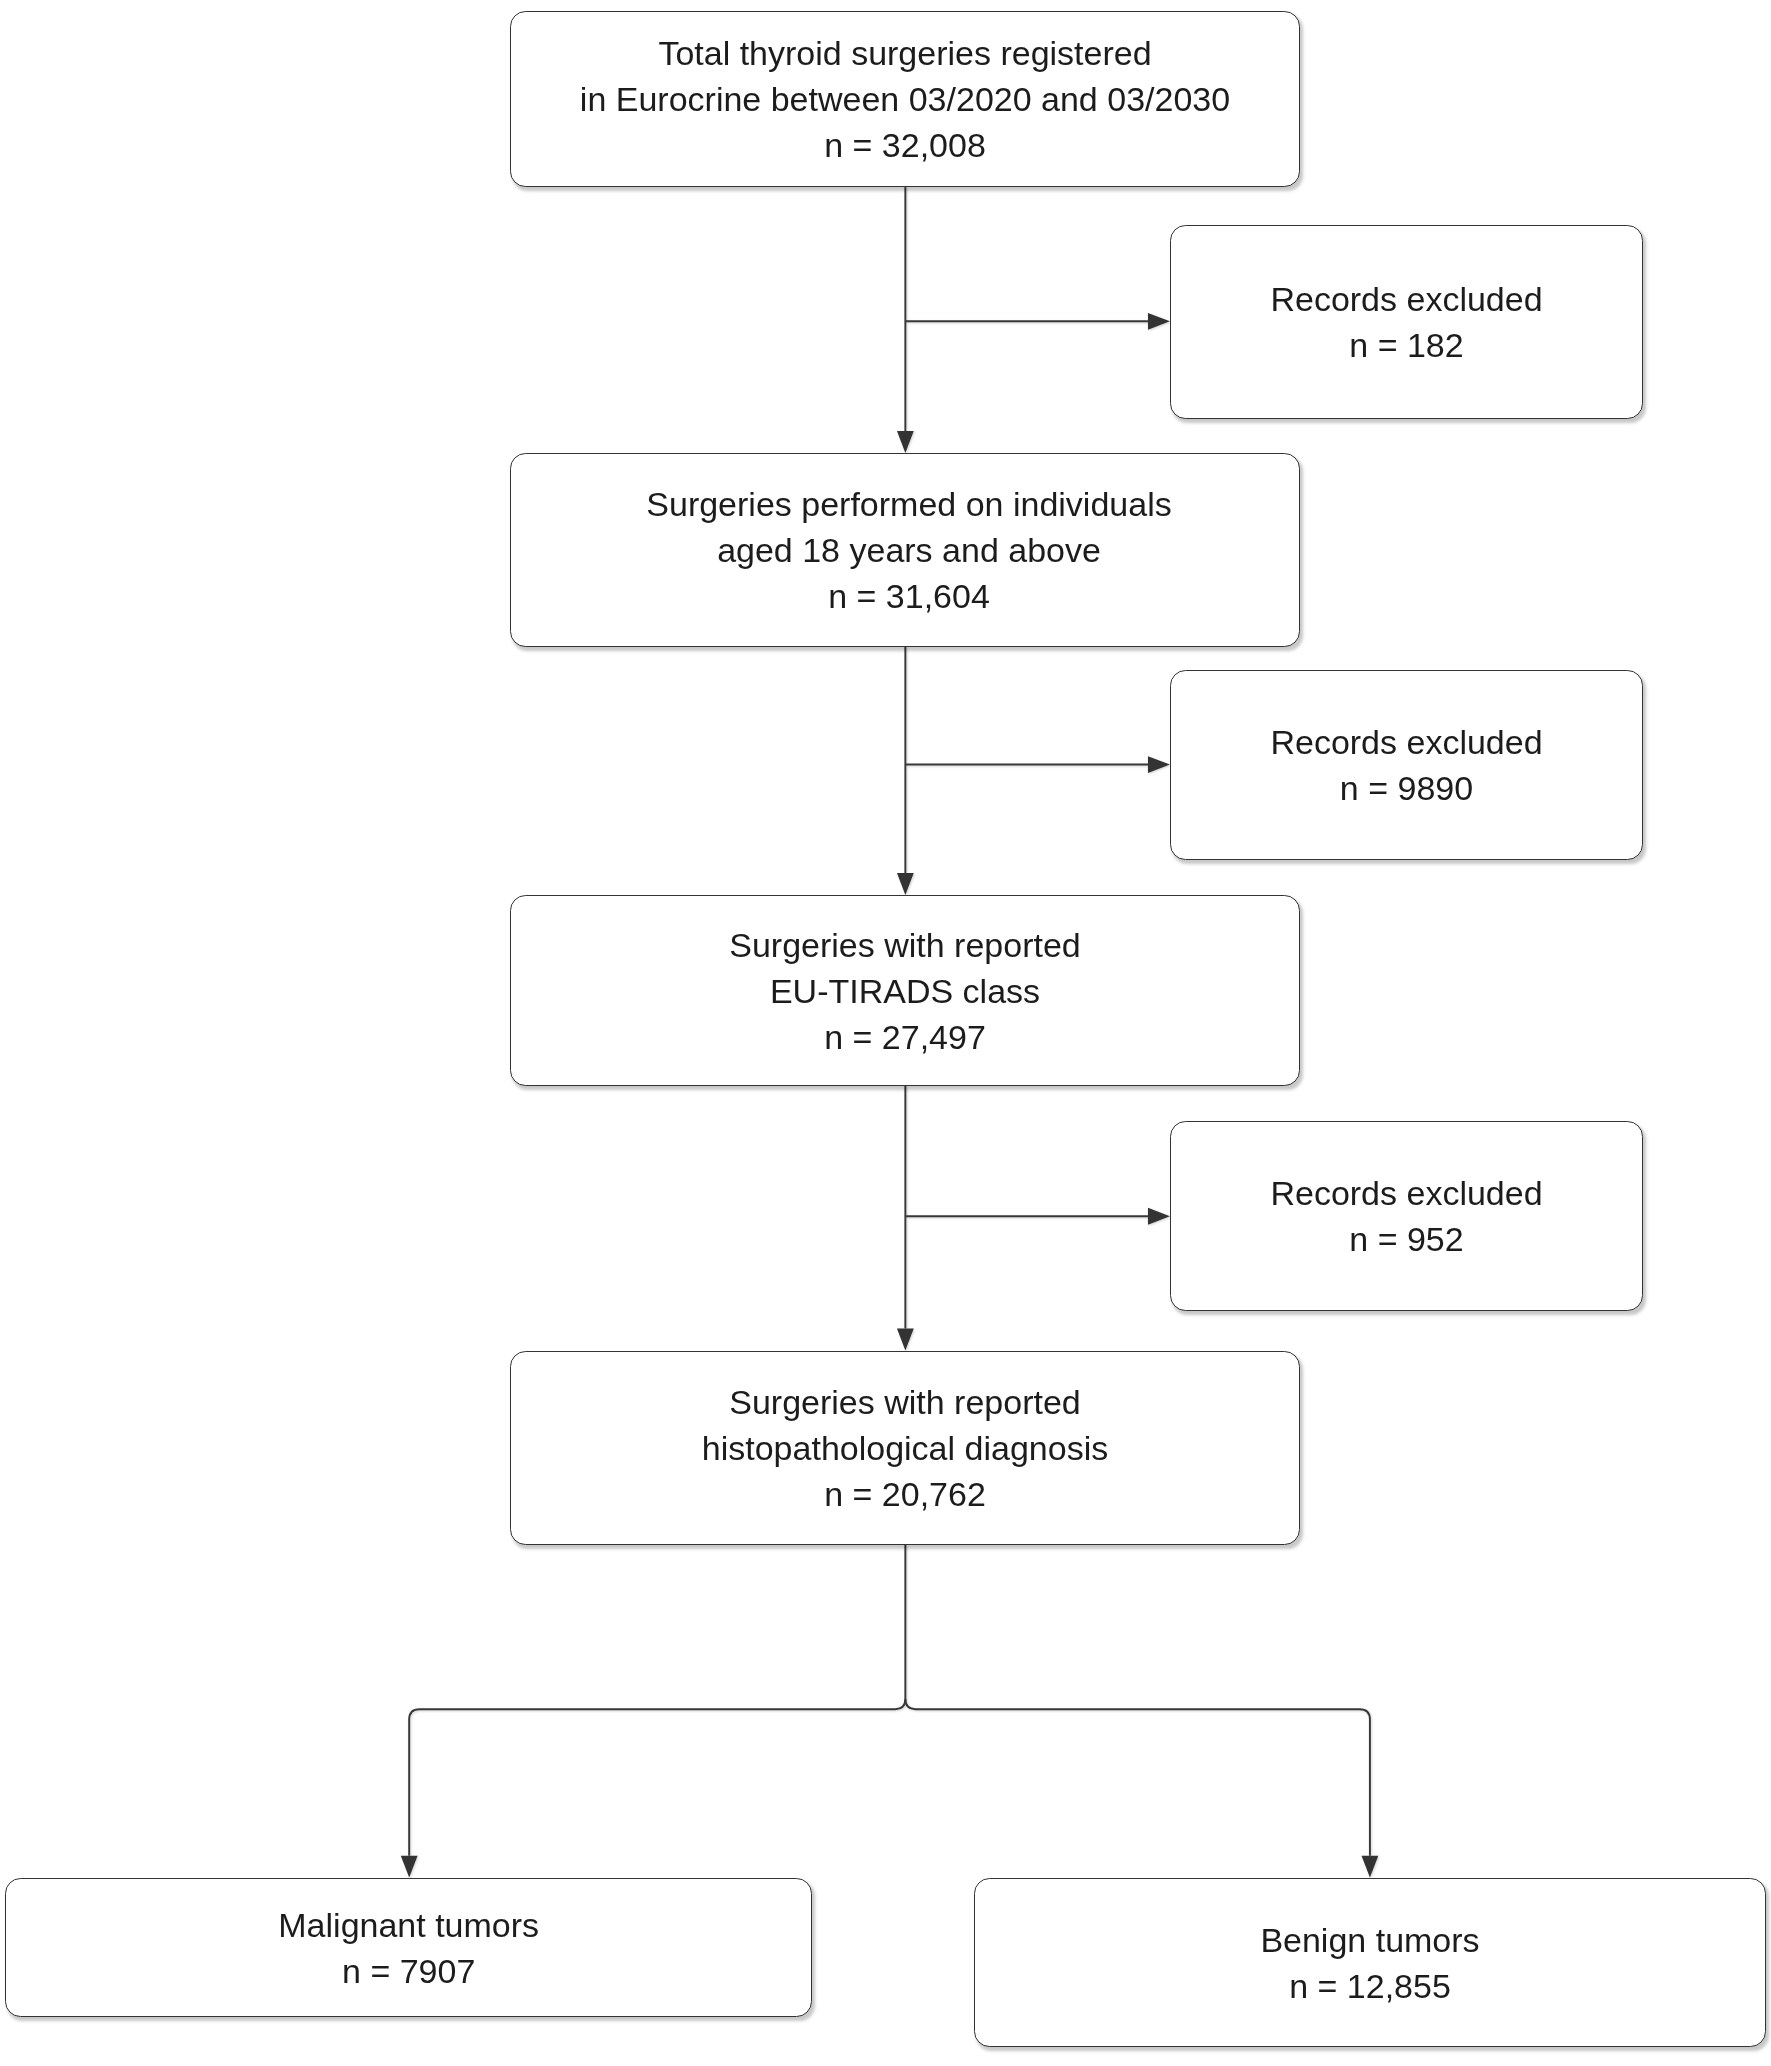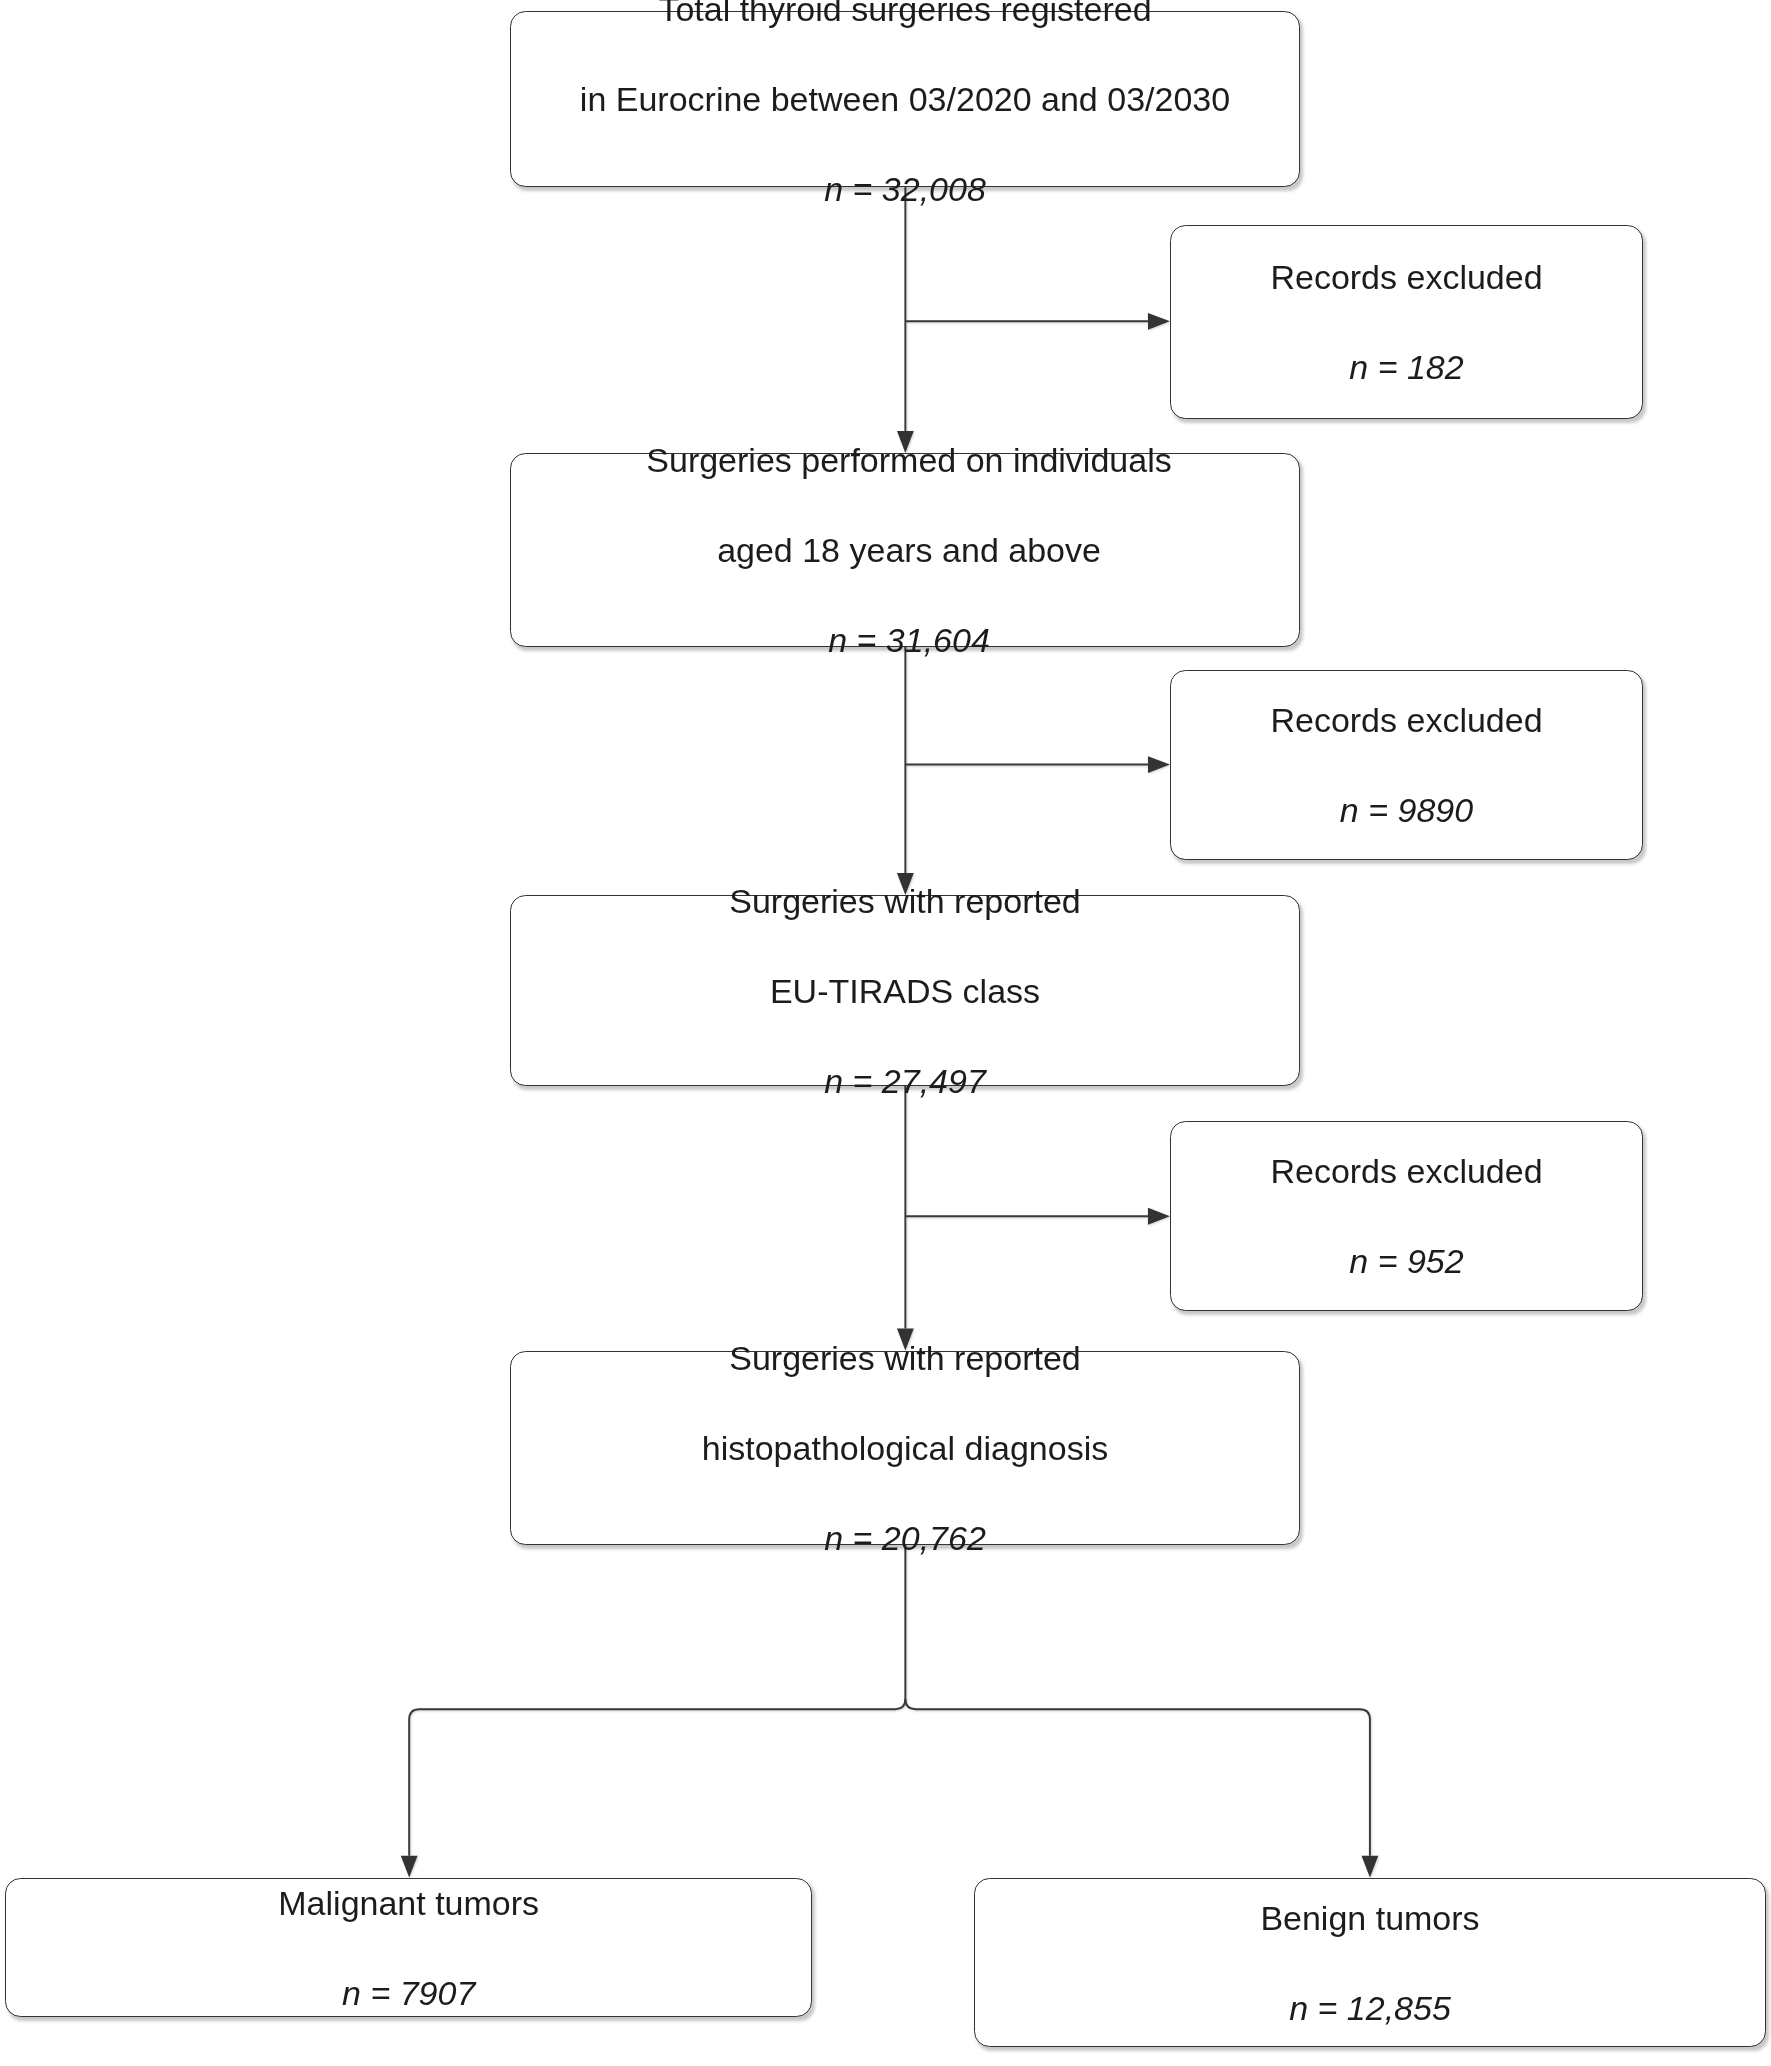--- a/index.html
+++ b/index.html
@@ -34,24 +34,22 @@
     border: 1.9px solid #333333;
     border-radius: 15.5px;
     display: flex;
     flex-direction: column;
     align-items: center;
     justify-content: center;
     text-align: center;
     font-size: 34px;
     line-height: 46px;
     box-shadow: 2.6px 3.2px 3.2px rgba(0,0,0,0.22);
-    gap: 44px;
   }
   .node .count {
-    font-style: italic;
   }
   
   .n-total   { left: 510px;  top: 11px;   width: 790px; height: 176px; }
   .n-age     { left: 510px;  top: 453px;  width: 790px; height: 194px; padding-left: 8px; }
   .n-tirads  { left: 510px;  top: 895px; width: 790px; height: 191px; }
   .n-histo   { left: 510px;  top: 1351px; width: 790px; height: 194px; }
   
   .n-exc1    { left: 1170px; top: 225px;  width: 473px;  height: 194px; }
   .n-exc2    { left: 1170px; top: 670px; width: 473px;  height: 190px; }
   .n-exc3    { left: 1170px; top: 1121px; width: 473px;  height: 190px; }

